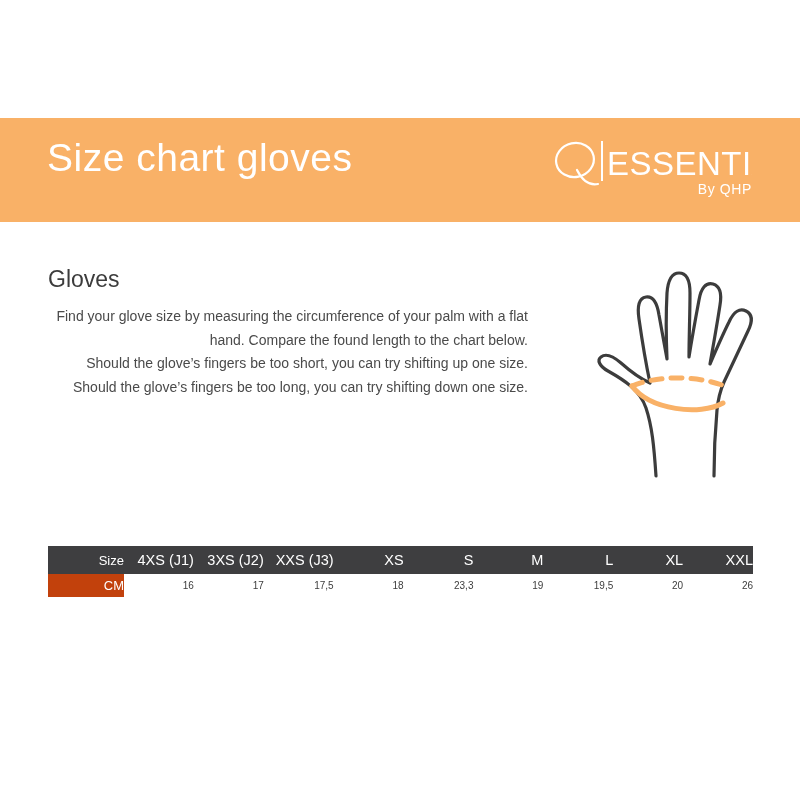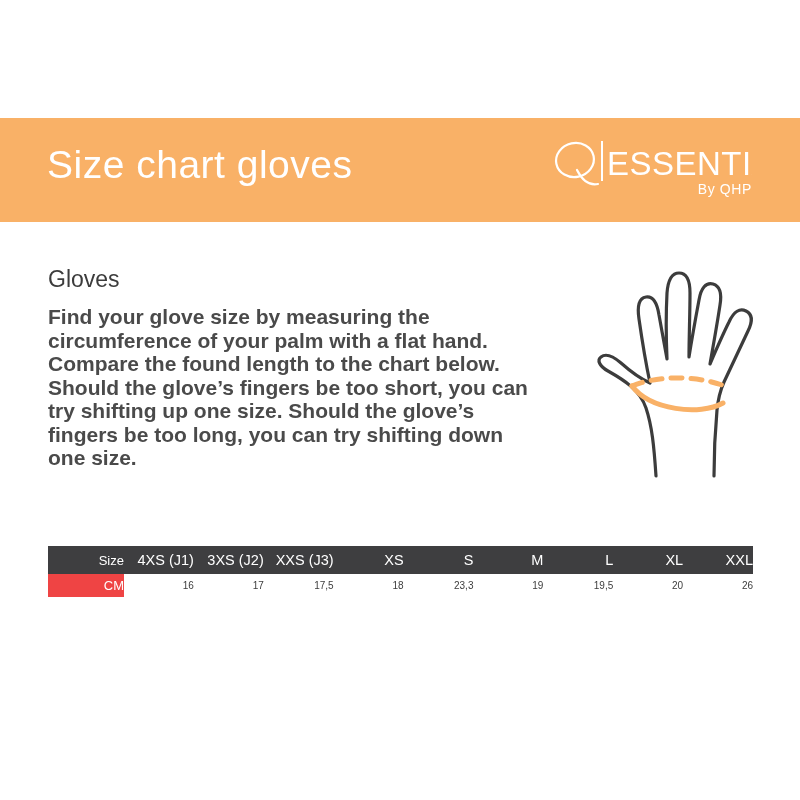--- a/index.html
+++ b/index.html
@@ -21,21 +21,21 @@
     left: 0;
     top: 118px;
     width: 800px;
     height: 104px;
     background: #f9b167;
     box-sizing: border-box;
   }
   #page-title {
     position: absolute;
     left: 47px;
-    top: 27px;
+    top: 20px;
     font-size: 39px;
     font-weight: 300;
     color: #ffffff;
     letter-spacing: 0.5px;
     line-height: 1;
     white-space: nowrap;
   }
 
   
   #brand-logo {
@@ -73,25 +73,26 @@
     font-weight: 400;
     color: #3c3c3c;
     line-height: 1;
     white-space: nowrap;
   }
   #section-body {
     position: absolute;
     left: 48px;
     top: 83px;
     width: 480px;
-    font-size: 21px;
-    font-weight: 700;
+    font-size: 14px;
+    font-weight: 400;
     color: #4a4a4a;
     line-height: 23.5px;
     white-space: pre-line;
+    text-align: right;
   }
 
   
   #hand-illustration {
     position: absolute;
     left: 570px;
     top: 18px;
     width: 200px;
     height: 240px;
   }
@@ -136,21 +137,21 @@
     color: #3c3c3c;
   }
   tr.data-row td.label-col {
     background: #3e3e40;
     color: #ffffff;
     font-size: 13px;
   }
   tr#row-cm td { background: #ffffff; }
   tr#row-inch td { background: #fdf0e2; }
   tr#row-cm td.label-col,
-  tr#row-inch td.label-col { background: #ef4444; }
+  tr#row-inch td.label-col { background: #c2410c; }
 
   
   col.label-colw { width: 76px; }
   col.data-colw { width: 69.9px; }
 </style>
 </head>
 <body>
 
 <div id="header-banner">
 

